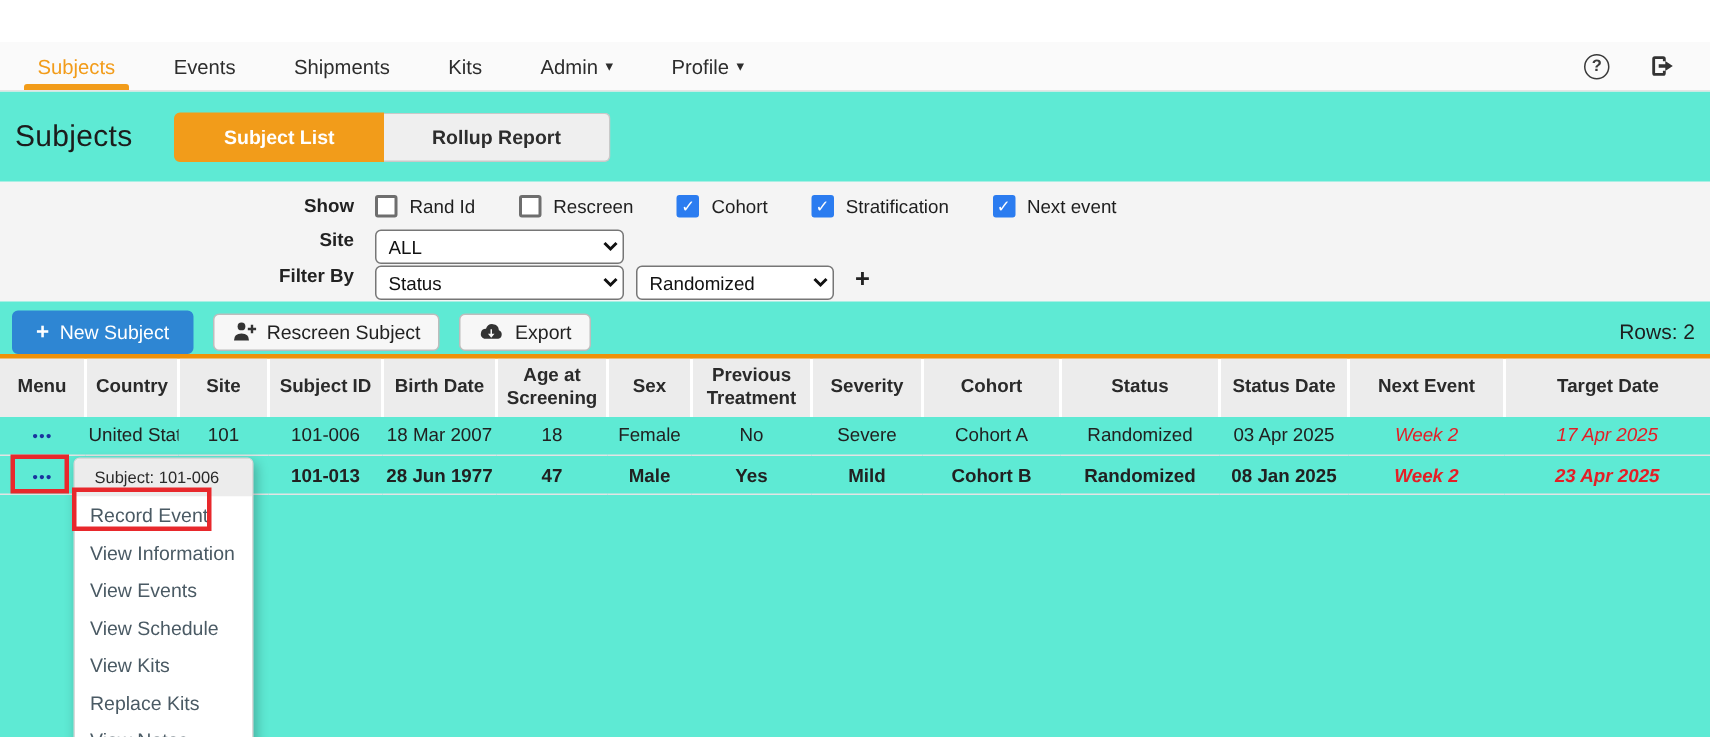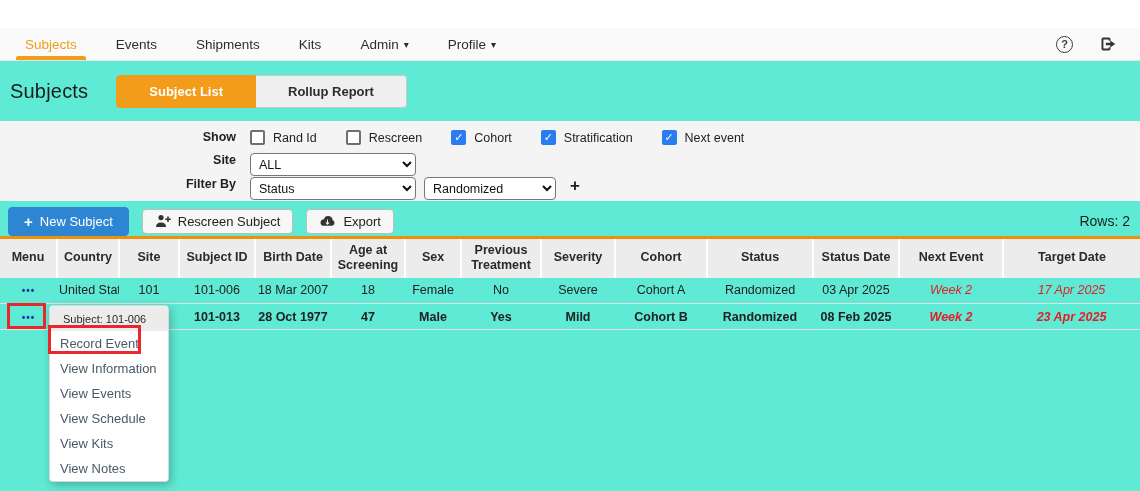--- a/index.html
+++ b/index.html
@@ -250,42 +250,43 @@
           <td>Randomized</td>
           <td>03 Apr 2025</td>
           <td class="red">Week 2</td>
           <td class="red">17 Apr 2025</td>
         </tr>
         <tr class="bold">
           <td><span class="dots">•••</span></td>
           <td></td>
           <td></td>
           <td>101-013</td>
-          <td>28 Oct 1977</td>
+          <td>28 Jun 1977</td>
           <td>47</td>
           <td>Male</td>
           <td>Yes</td>
           <td>Mild</td>
           <td>Cohort B</td>
           <td>Randomized</td>
-          <td>08 Feb 2025</td>
+          <td>08 Jan 2025</td>
           <td class="red">Week 2</td>
           <td class="red">23 Apr 2025</td>
         </tr>
       </tbody>
   </table>
 
   <div class="context-menu">
     <div class="context-menu-header">Subject: 101-006</div>
     <div>
         <div class="menu-item">Record Event</div>
         <div class="menu-item">View Information</div>
         <div class="menu-item">View Events</div>
         <div class="menu-item">View Schedule</div>
         <div class="menu-item">View Kits</div>
+        <div class="menu-item">Replace Kits</div>
         <div class="menu-item">View Notes</div>
       </div>
   </div>
 
   <div class="annot annot-menu"></div>
   <div class="annot annot-record"></div>
 
 </div>
 
 </body></html>

